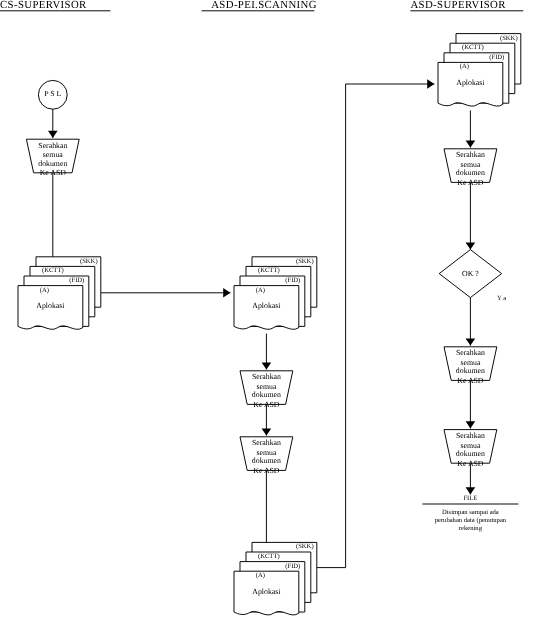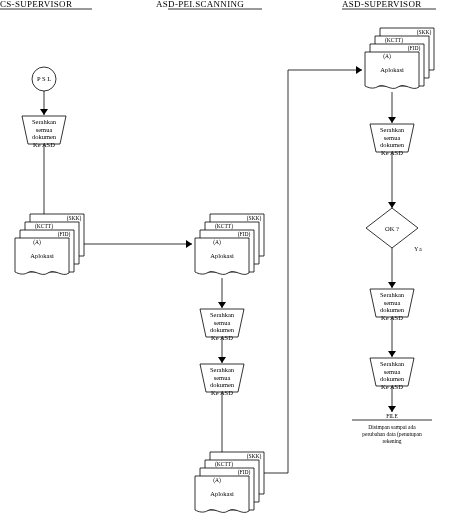--- a/index.html
+++ b/index.html
@@ -23,21 +23,21 @@
   }
   .col-header {
     position: absolute;
     font-family: "Liberation Serif", serif;
     font-weight: normal;
     font-size: 9px;
     letter-spacing: 0.3px;
     white-space: nowrap;
   }
   .hdr-cs   { left: 0px;   top: -1px; }
-  .hdr-asd  { left: 156px; top: -1px; }
+  .hdr-asd  { left: 176px; top: -1px; }
   .hdr-sup  { left: 342px; top: -1px; }
 
   svg#wires {
     position: absolute;
     left: 0; top: 0;
     width: 459px;
     height: 529px;
     pointer-events: none;
   }
   .lbl {

